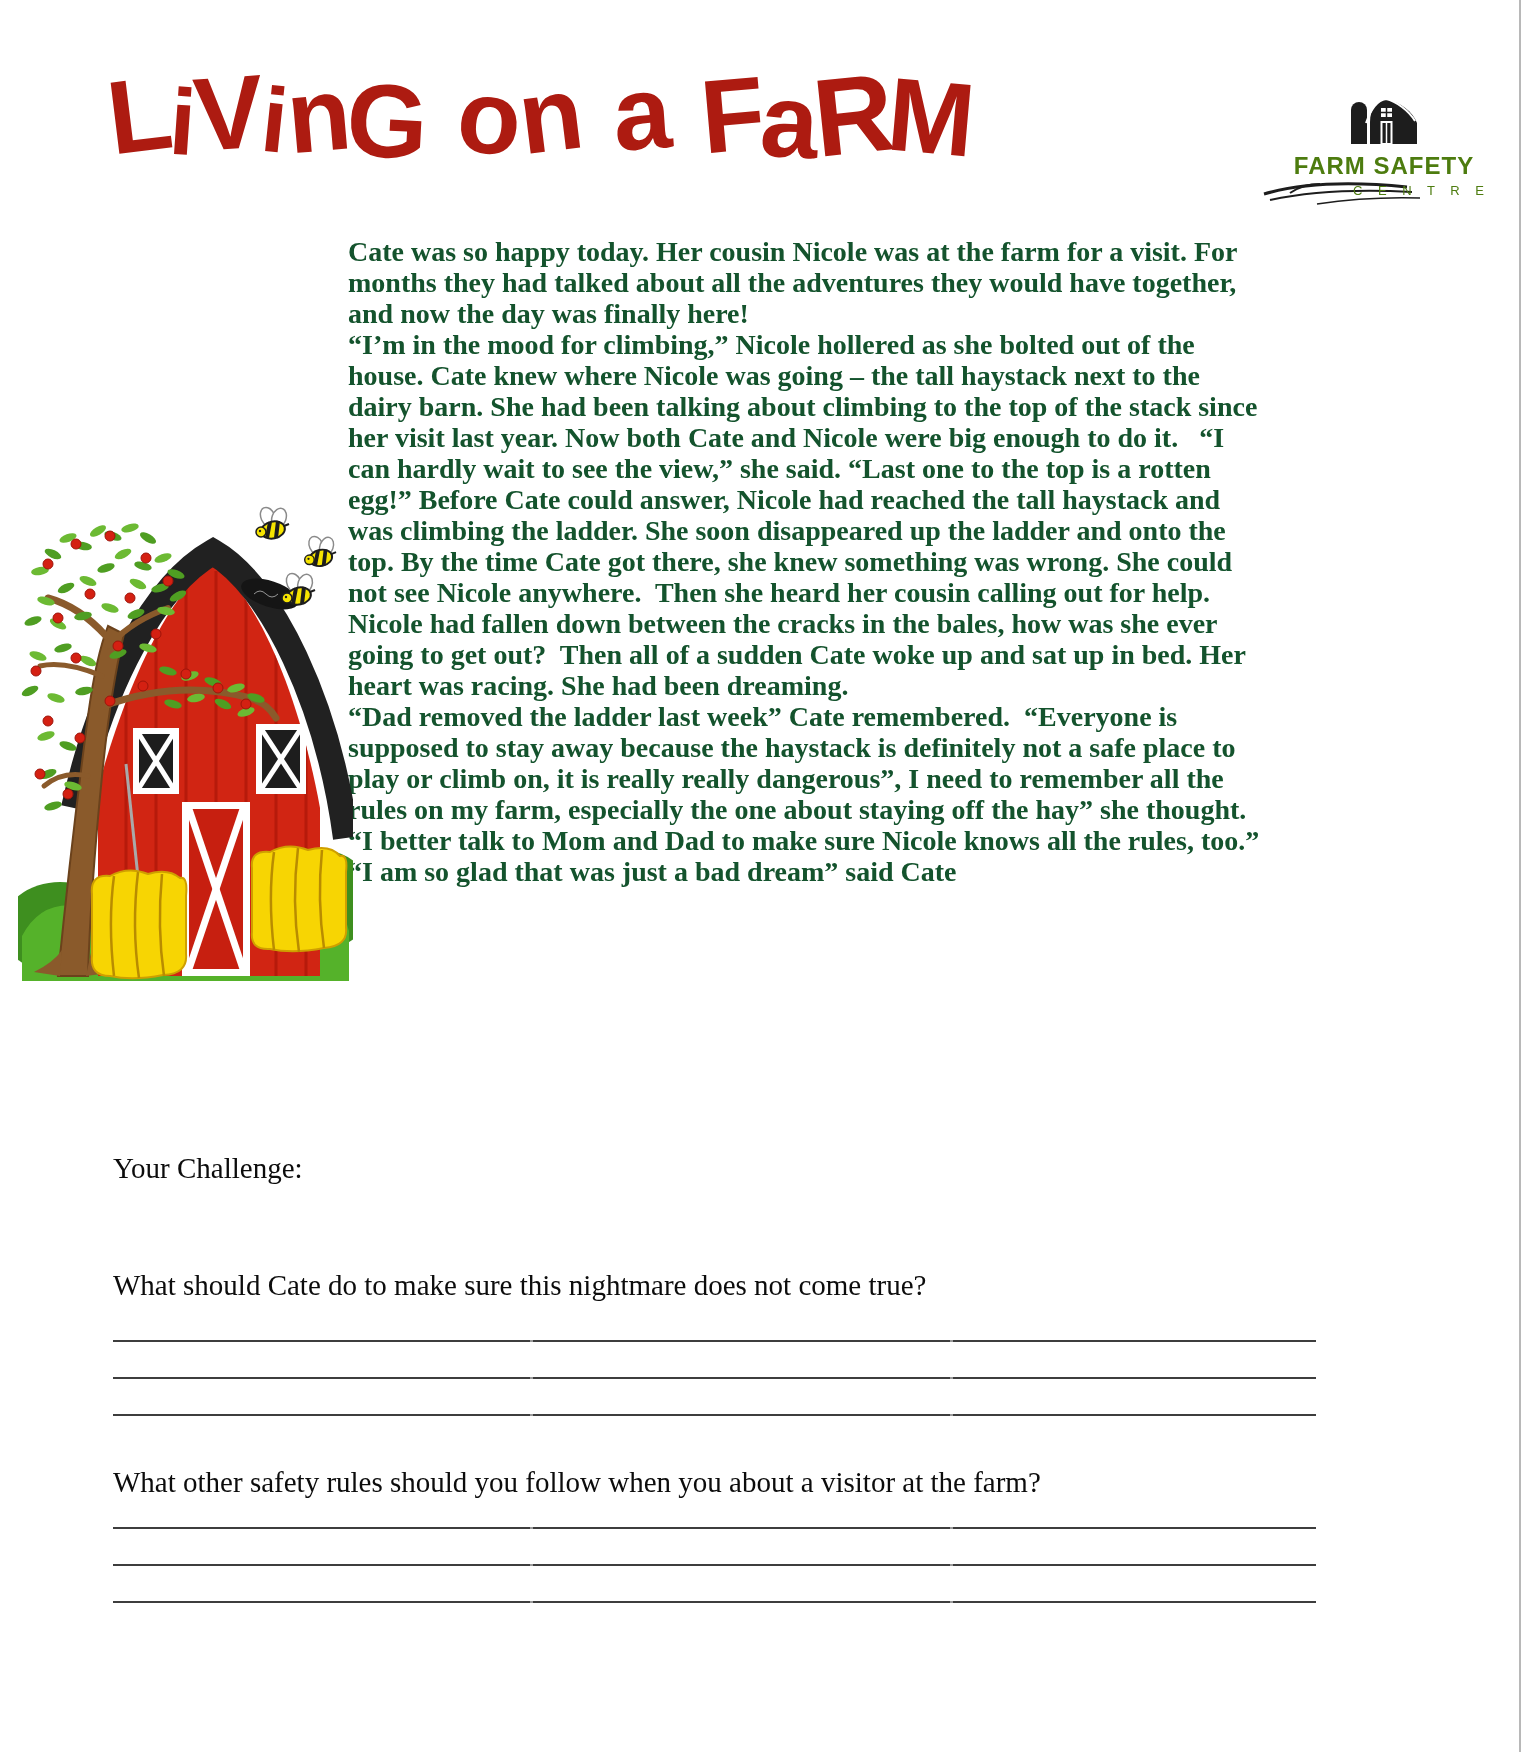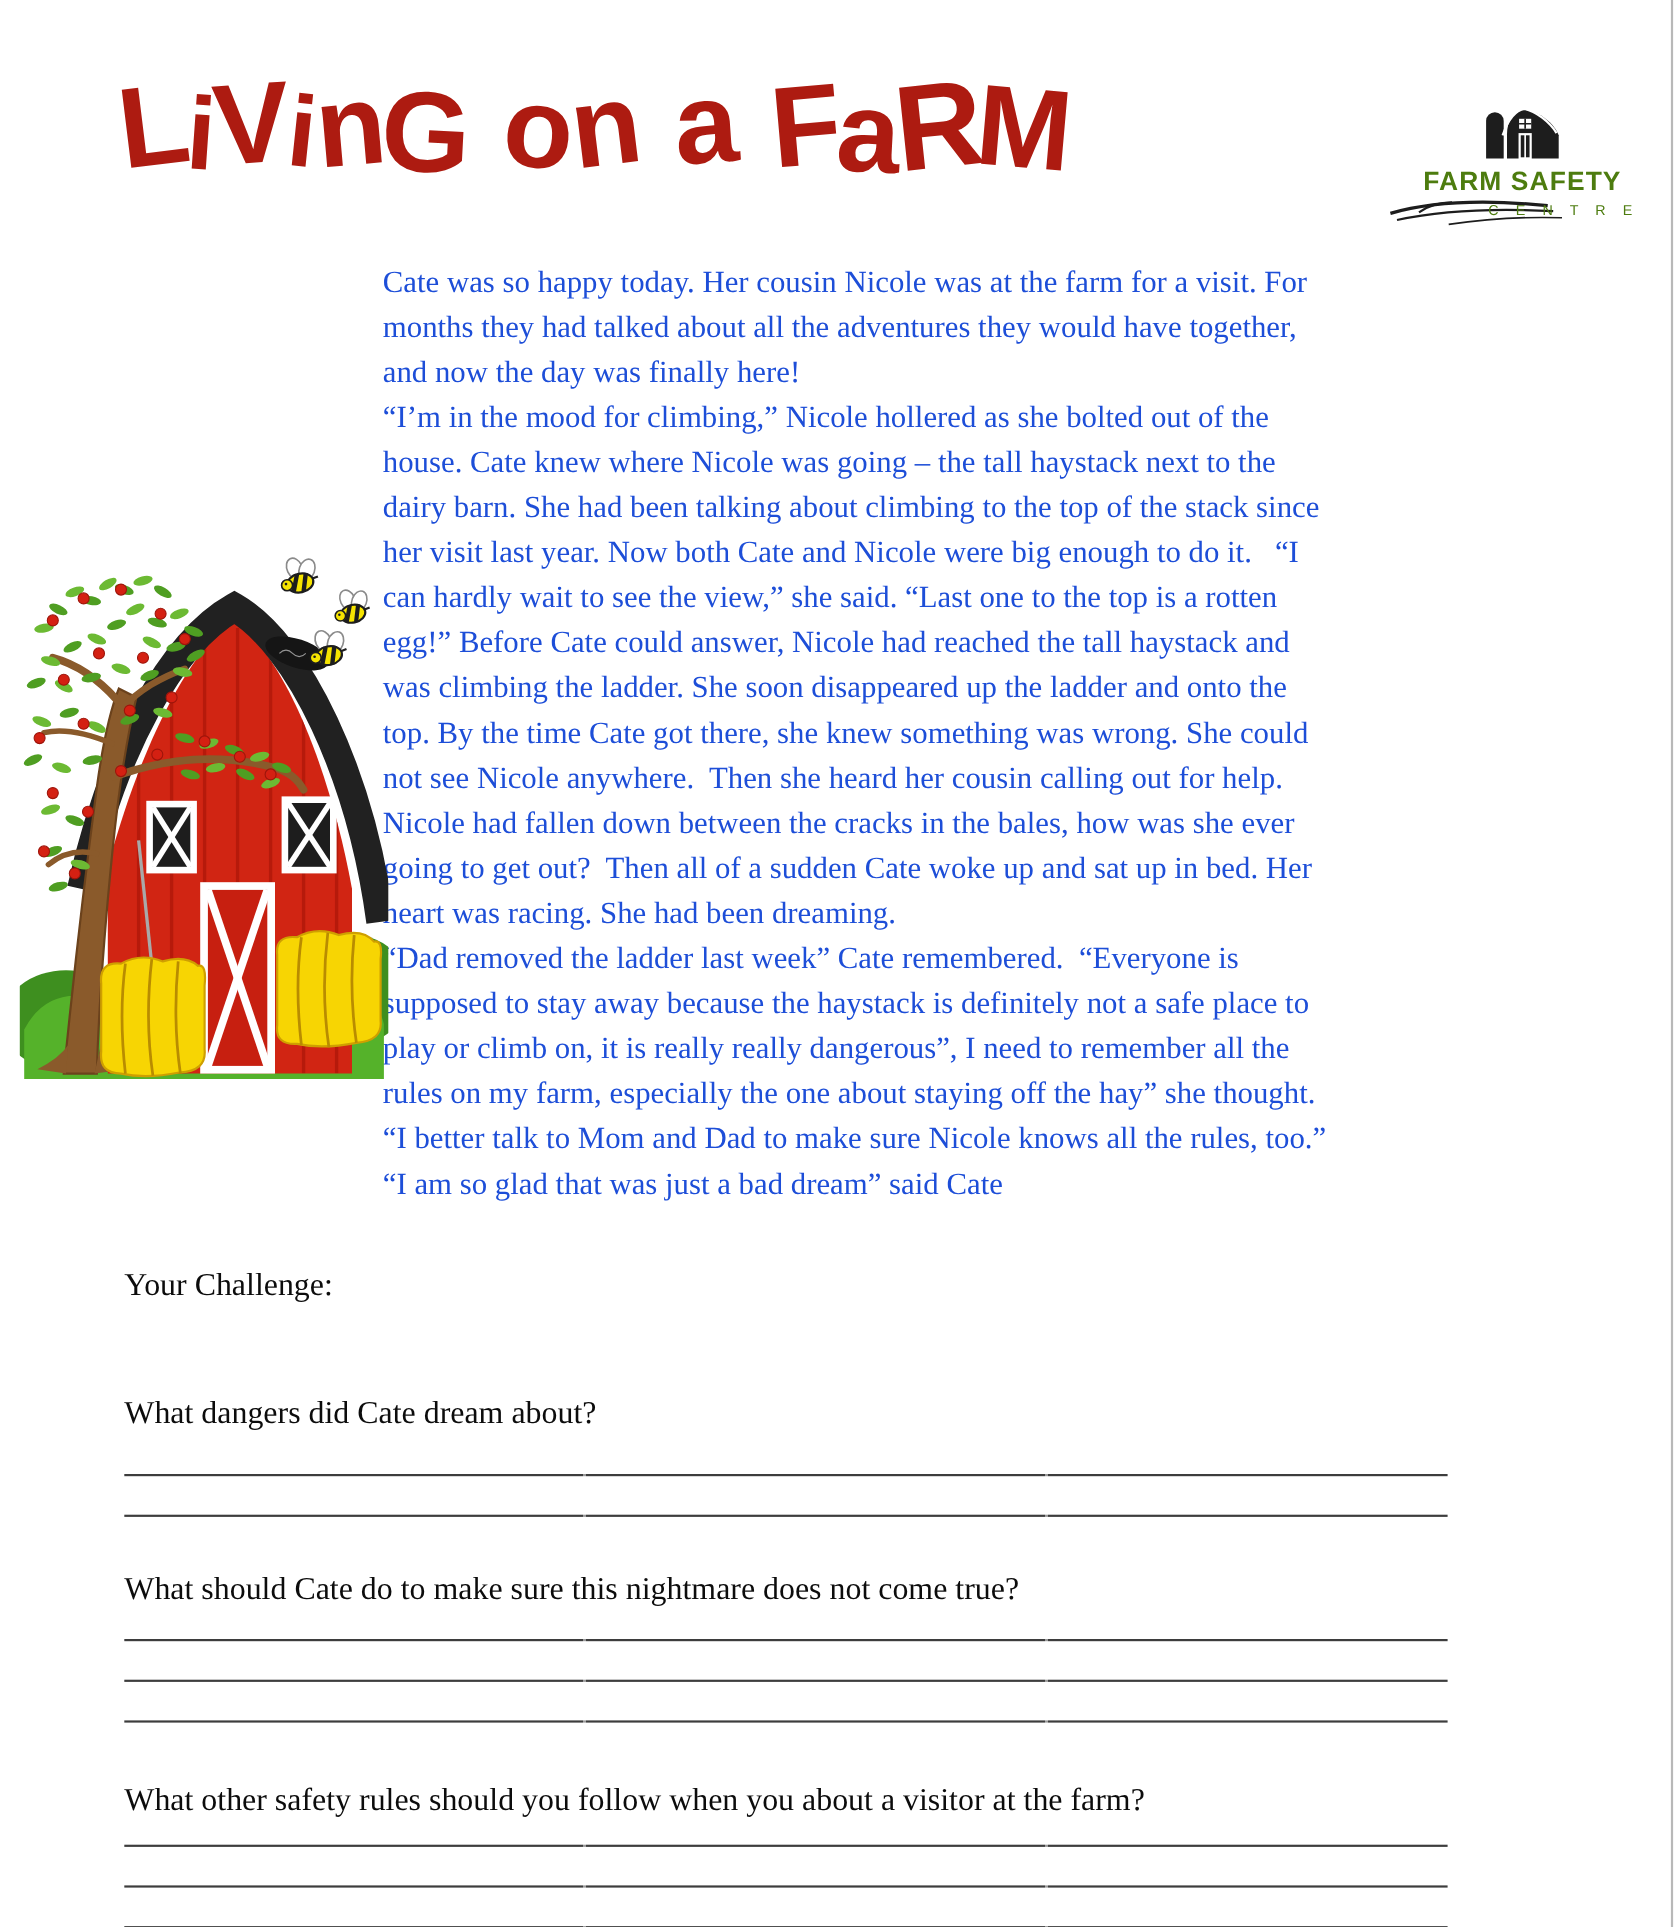--- a/index.html
+++ b/index.html
@@ -33,21 +33,21 @@
   .logo-sub-row{position:relative;height:26px;}
   .logo-sub{
     position:absolute;right:6px;top:3px;
     font-family:"Liberation Sans", sans-serif;font-weight:400;font-size:13px;
     letter-spacing:6px;color:#4d7c0f;
   }
   .logo-swoosh{position:absolute;left:-10px;top:0px;}
   
   .story{
     position:absolute;left:348px;top:236px;width:980px;
-    font-size:28px;line-height:41px;white-space:pre;color:#1d4ed8;
+    font-size:28px;line-height:31px;white-space:pre;color:#14532d;font-weight:bold;
   }
   
   .challenge{position:absolute;left:113px;top:1126px;width:1203px;}
   .challenge-heading{font-size:29px;line-height:36px;color:#0c0c0c;margin-top:24px;}
   .q-block p.q-text{margin:0;font-size:29px;line-height:36px;color:#0c0c0c;}
   .q-block:nth-of-type(1){margin-top:81px;}
   .q-block:nth-of-type(2){margin-top:48px;}
   .q-block:nth-of-type(3){margin-top:52px;}
   div.answer-line{
     height:2px;width:1203px;margin-top:35px;
@@ -303,25 +303,20 @@
     <circle cx="-9" cy="4" r="5" fill="#f6e400" stroke="#1d1d1d" stroke-width="1.5"></circle>
     <circle cx="-10" cy="3" r="1.2" fill="#1d1d1d"></circle>
     <line x1="14" y1="-2" x2="19" y2="-4" stroke="#1d1d1d" stroke-width="2"></line>
   </g>
 </svg>
 
 <div class="challenge">
   <div class="challenge-heading">Your Challenge:</div>
   <div id="challenge-questions">
       <div class="q-block">
-        <p class="q-text">What dangers did Cate dream about?</p>
-        <div class="answer-line"></div>
-        <div class="answer-line"></div>
-      </div>
-      <div class="q-block">
         <p class="q-text">What should Cate do to make sure this nightmare does not come true?</p>
         <div class="answer-line"></div>
         <div class="answer-line"></div>
         <div class="answer-line"></div>
       </div>
       <div class="q-block">
         <p class="q-text">What other safety rules should you follow when you about a visitor at the farm?</p>
         <div class="answer-line"></div>
         <div class="answer-line"></div>
         <div class="answer-line"></div>

